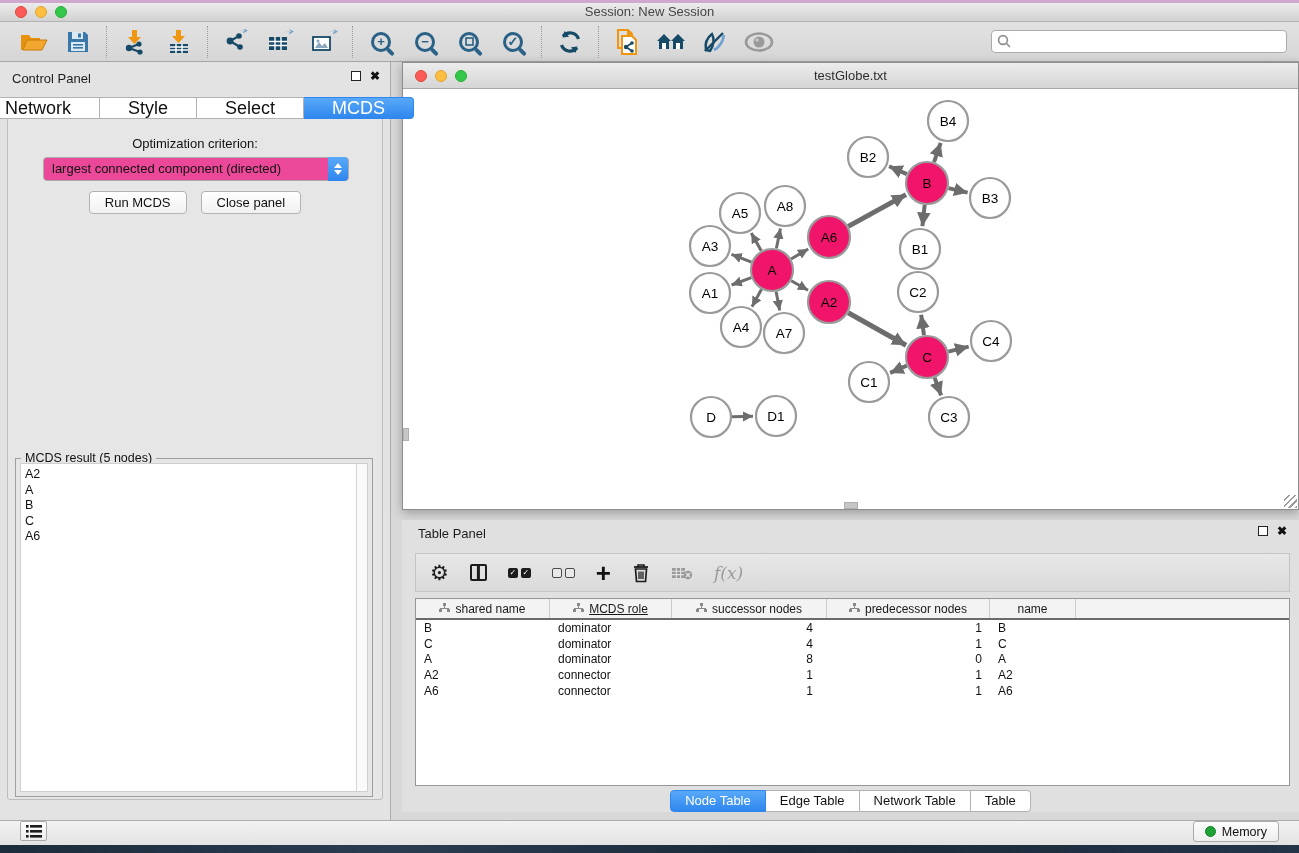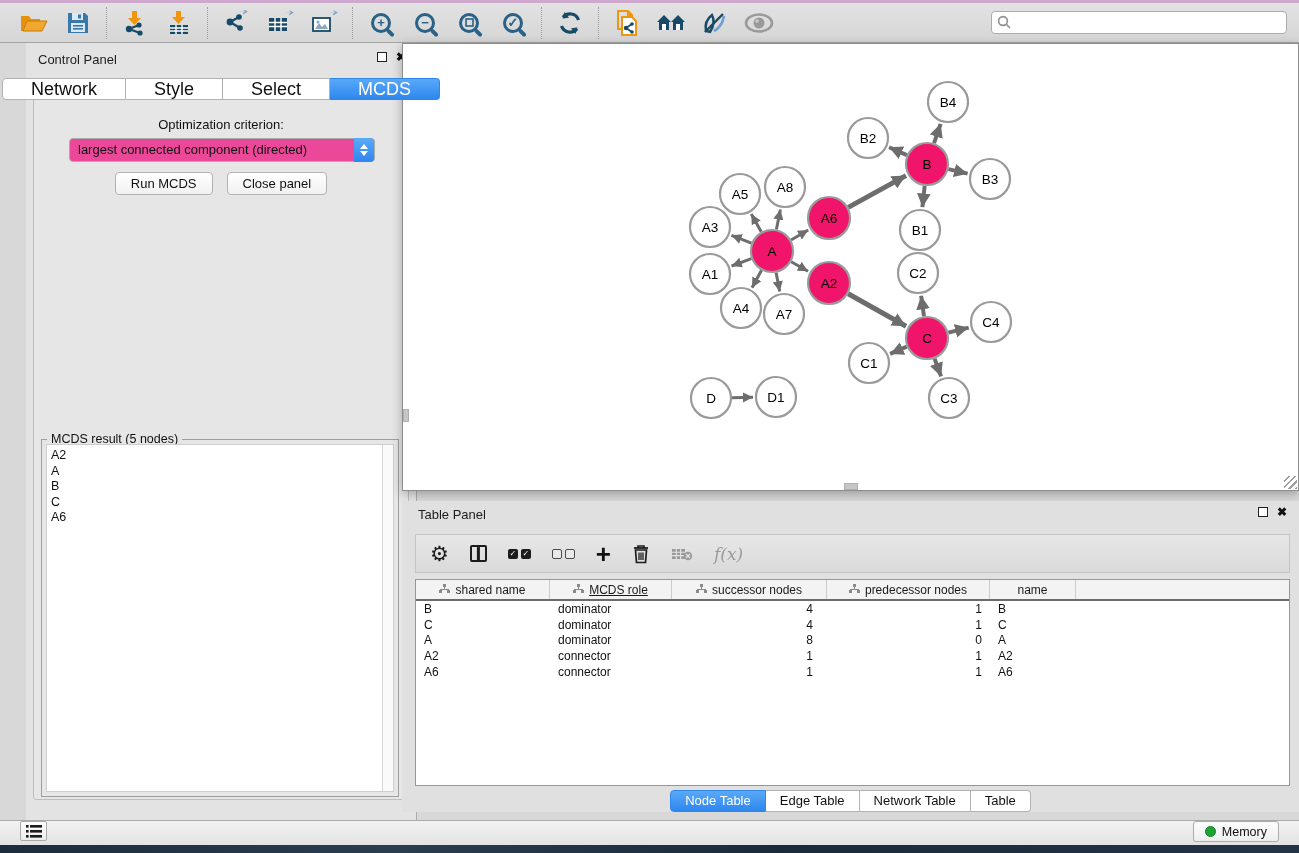--- a/index.html
+++ b/index.html
@@ -34,21 +34,21 @@
   .searchwrap { margin-left:auto; margin-right:6px; position:relative; }
   .searchwrap input { width:296px; height:23px; border:1px solid #ababab; border-radius:4px; background:#fff;
     padding:0 6px 0 24px; font-size:12px; outline:none; }
   .search-glass { position:absolute; left:6px; top:4px; }
 
   
   .main { flex:1 1 auto; position:relative; background:#d8d8d8; }
 
   
   .control-panel { position:absolute; left:0; top:0; width:391px; height:100%;
-    background:#e3e3e3; border-right:1px solid #ababab;margin-left:26px; }
+    background:#e3e3e3; border-right:1px solid #ababab; }
   .cp-title { position:absolute; left:12px; top:9px; font-size:13px; color:#1d1d1d; }
   .panel-winbtns { position:absolute; top:9px; display:flex; gap:9px; align-items:center; }
   .cp-title-btns { right:10px; }
   .wb-float { width:10px; height:10px; border:1.5px solid #222; background:#fff; }
   .wb-close { font-size:12px; font-weight:bold; color:#111; line-height:10px; }
 
   .cp-tabs { position:absolute; top:35px; left:0; width:100%; display:flex; justify-content:center; z-index:2; }
   .cp-tab { height:22px; line-height:20px; padding:0 28px; font-size:18px; color:#111; background:#fff;
     border:1px solid #b2b2b2; border-left:none; cursor:default; }
   .cp-tab:first-child { border-left:1px solid #b2b2b2; border-radius:4px 0 0 4px; }
@@ -131,20 +131,28 @@
   .memdot { width:11px; height:11px; border-radius:50%; background:#1da333; border:1px solid #158227; }
 </style>
 </head>
 <body>
 
 <div class="desktop-strip-top"></div>
 <div class="desktop-strip-bottom"></div>
 
 <div class="app">
 
+  <div class="titlebar">
+    <div class="lights">
+      <span class="light red"></span>
+      <span class="light yellow"></span>
+      <span class="light green"></span>
+    </div>
+    <span>Session: New Session</span>
+  </div>
 
   <div class="toolbar">
     <div class="tgroup">
       <span class="tool">
         <svg width="28" height="22" viewBox="0 0 28 22">
             <path d="M1 4 h8 l2 3 h9 v2 H7 L3 19 H1 z" fill="#e8920c"></path>
             <path d="M7 9 h20 l-5 10 H3 z" fill="#f2a72e" stroke="#c67c08" stroke-width="1"></path>
           </svg>
       </span>
       <span class="tool">
@@ -320,20 +328,28 @@
                 <div class="cp-list-item">C</div>
                 <div class="cp-list-item">A6</div>
               </div>
             <div class="cp-list-scroll"></div>
           </div>
         </div>
       </div>
     </div>
 
     <div class="netwin">
+      <div class="net-titlebar">
+        <div class="net-lights">
+          <span class="light red"></span>
+          <span class="light yellow"></span>
+          <span class="light green"></span>
+        </div>
+        <span>testGlobe.txt</span>
+      </div>
       <div class="net-canvas">
         <svg id="graph-svg" width="895" height="421">
             <defs>
               <marker id="arrS" viewBox="0 0 10 10" refX="10" refY="5" markerWidth="3.4" markerHeight="3.4" orient="auto">
                 <path d="M0 0 L10 5 L0 10 z" fill="#6d6d6d"></path>
               </marker>
               <marker id="arrL" viewBox="0 0 10 10" refX="10" refY="5" markerWidth="2.8" markerHeight="2.8" orient="auto">
                 <path d="M0 0 L10 5 L0 10 z" fill="#6d6d6d"></path>
               </marker>
             </defs>

